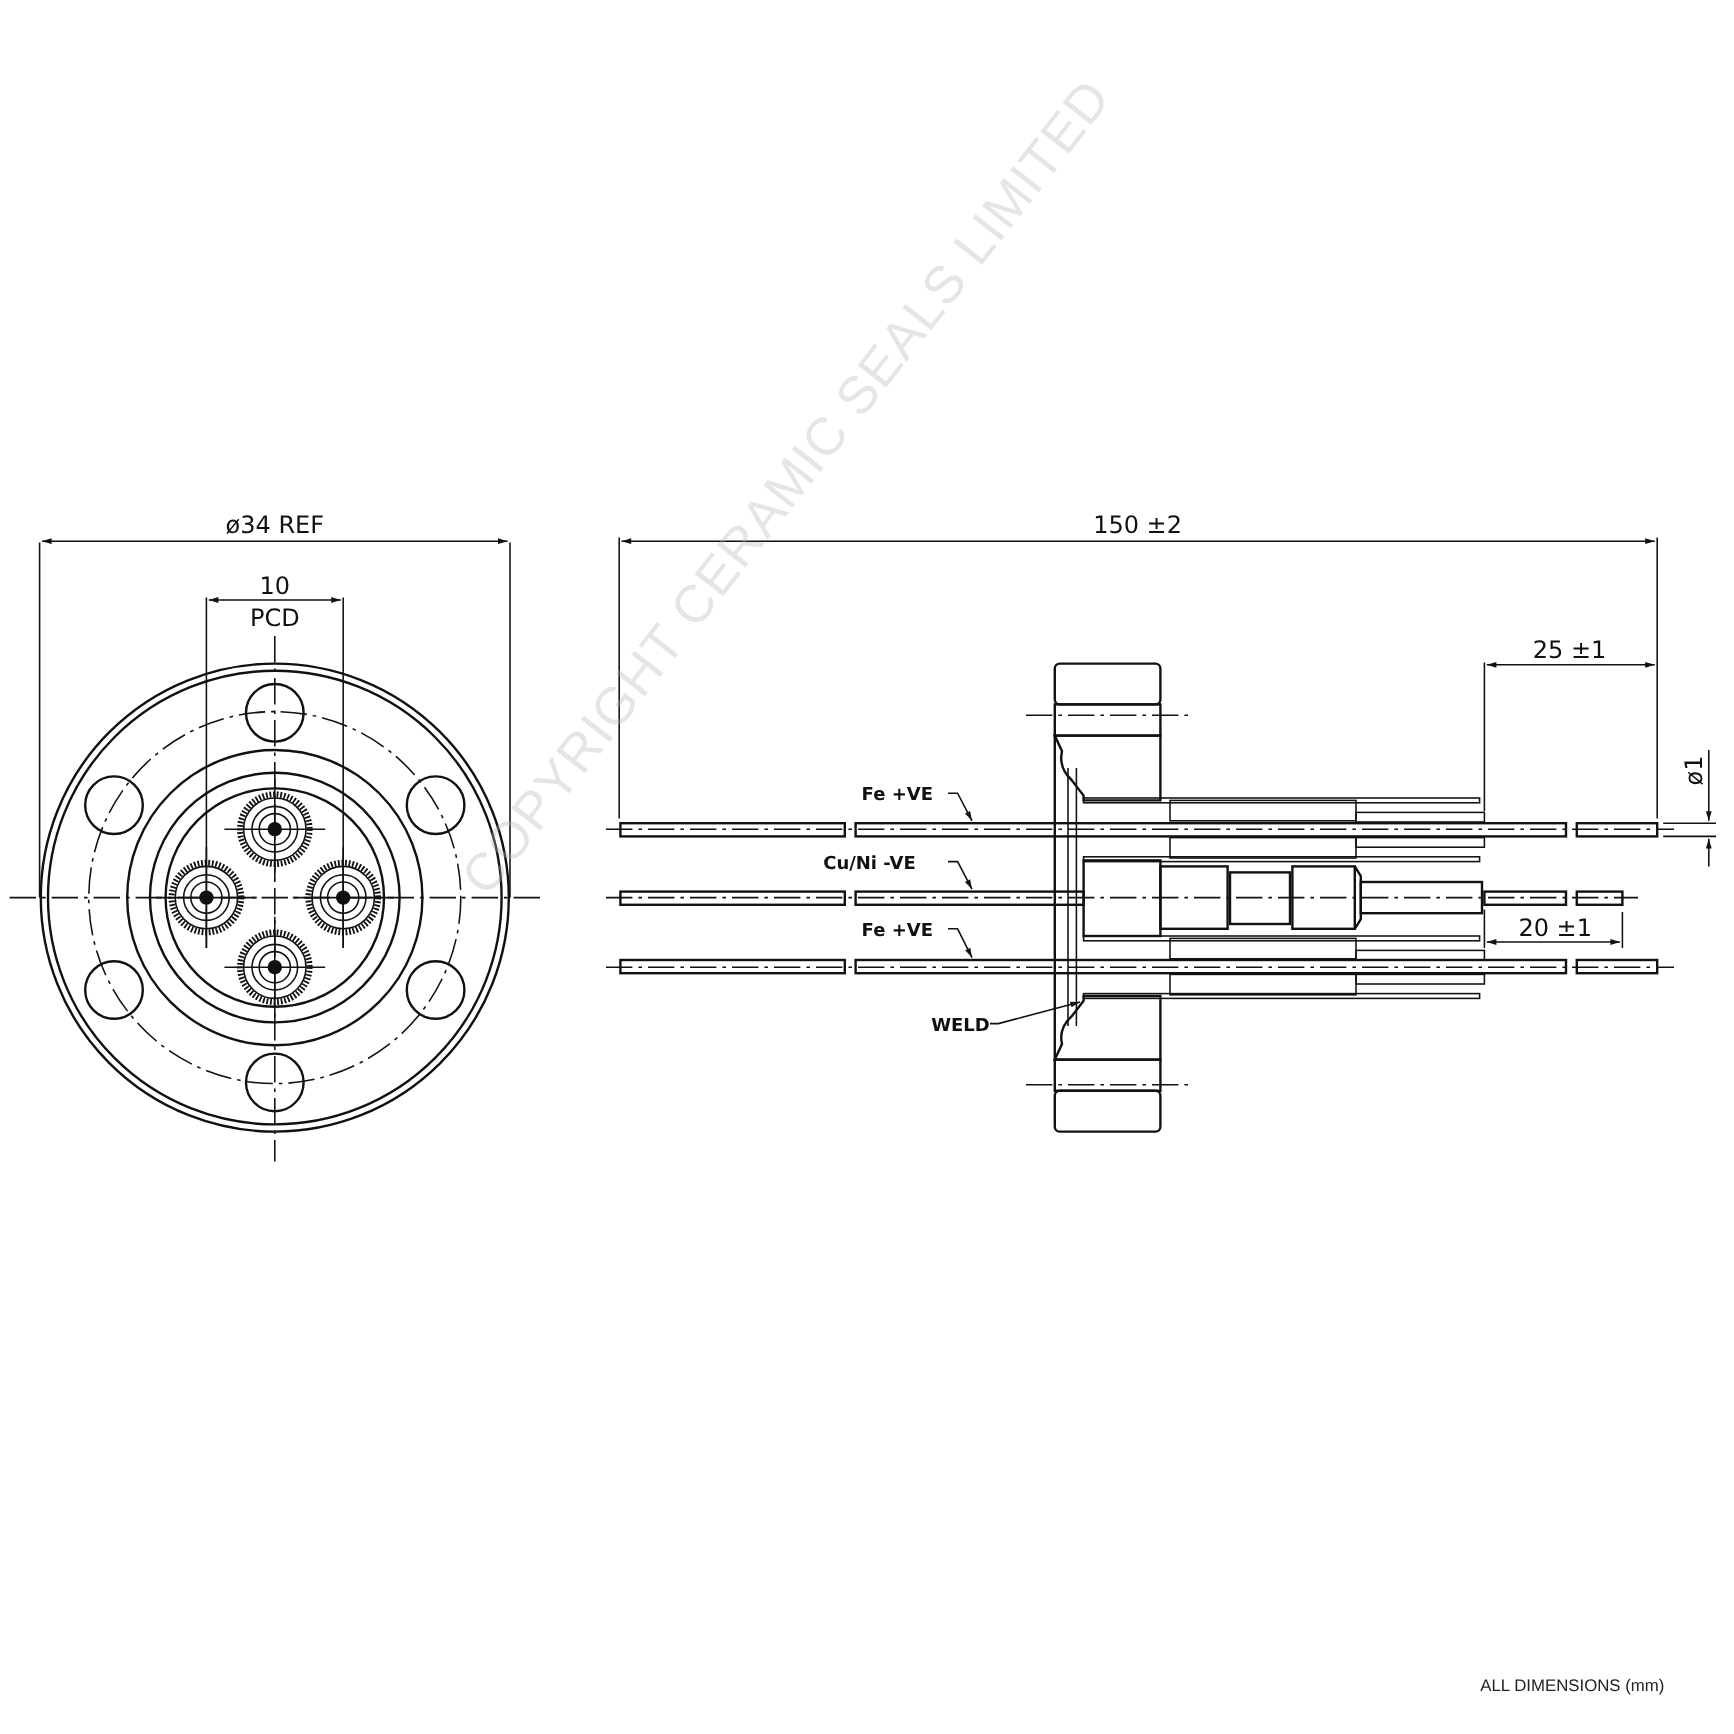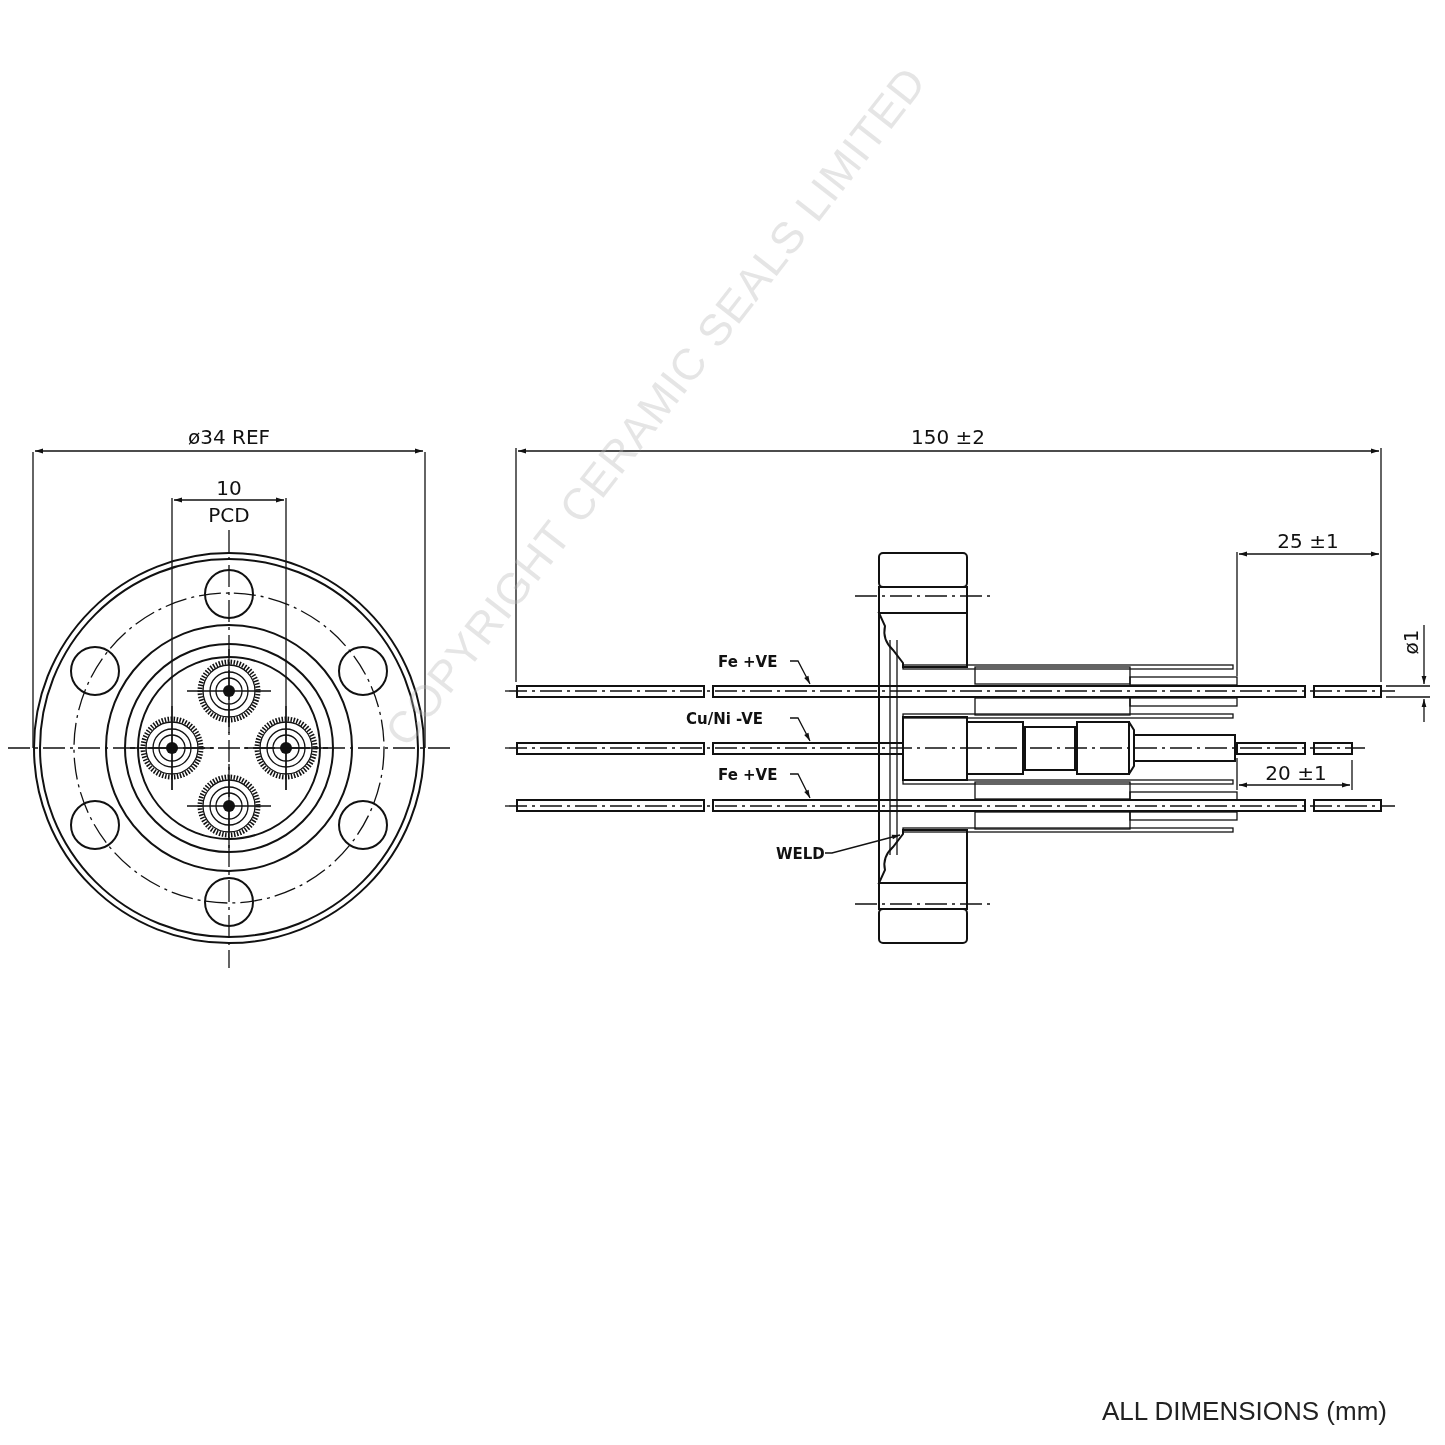--- a/index.html
+++ b/index.html
@@ -5,21 +5,21 @@
     html, body { margin: 0; padding: 0; background: #ffffff; }
     body { width: 1445px; height: 1445px; position: relative; overflow: hidden; }
     #drawing { position: absolute; left: 0; top: 0; width: 1445px; height: 1445px; }
     .dimtext { font-family: "DejaVu Sans", sans-serif; font-size: 20px; fill: #111; }
     .labeltext { font-family: "DejaVu Sans", sans-serif; font-size: 15px; fill: #111; font-weight: bold; }
     .ln { stroke: #111; stroke-width: 2; fill: none; }
     .thin { stroke: #111; stroke-width: 1.3; fill: none; }
     .center { stroke: #111; stroke-width: 1.3; fill: none; stroke-dasharray: 22 5 3 5; }
     .footer {
       position: absolute; right: 58px; top: 1396px;
-      font-family: "Liberation Sans", sans-serif; font-size: 26px; color: #222;
+      font-family: "Liberation Sans", sans-serif; font-size: 14px; color: #222;
     }
     .watermark {
       position: absolute; left: 395px; top: 715px; width: 800px;
       font-family: "Liberation Sans", sans-serif; font-size: 44px; color: rgba(180,180,180,0.35);
       transform: rotate(-52deg); transform-origin: left center; white-space: nowrap; letter-spacing: 1px;
     }
   </style>
 </head>
 <body>
 

